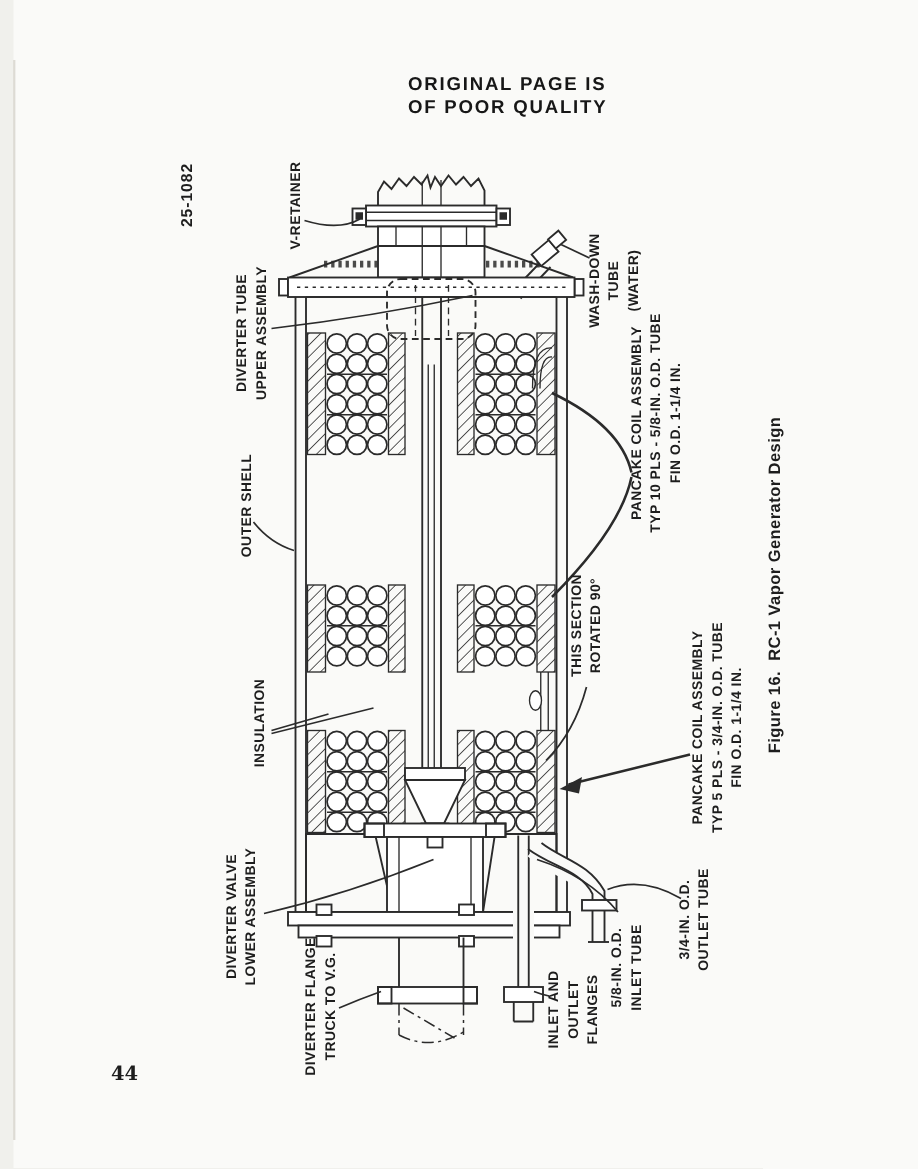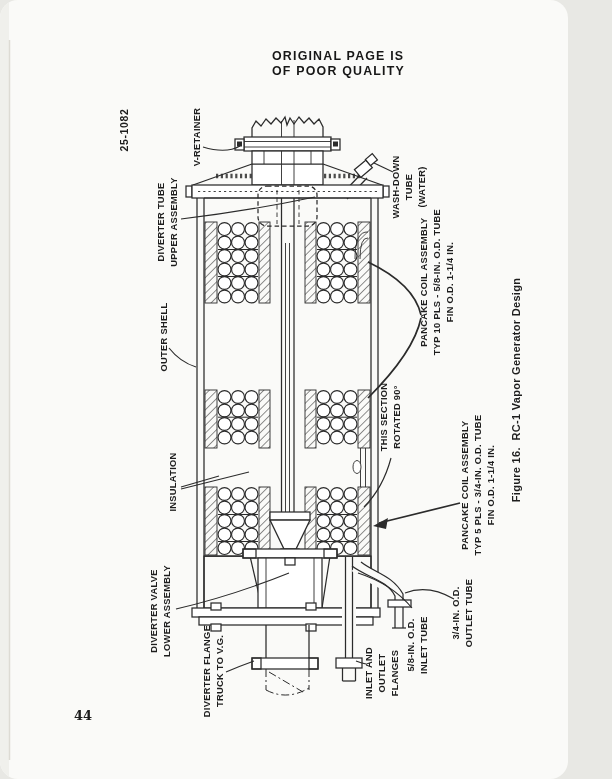--- a/index.html
+++ b/index.html
@@ -1,16 +1,16 @@
 <!DOCTYPE html>
 <html style="--paper: #fafaf8; --ink: #2b2b2b;"><head>
 <meta charset="utf-8">
 <style>
   html,body{margin:0;padding:0;background:#e8e8e4;}
-  #page{position:relative;width:568px;height:779px;background:var(--paper,#fafaf8);overflow:hidden;border-radius:18px;}
+  #page{position:relative;width:612px;height:779px;background:var(--paper,#fafaf8);overflow:hidden;}
   svg{position:absolute;left:0;top:0;}
   .ink{stroke:var(--ink,#2b2b2b);fill:none;stroke-width:1.25;}
   .thin{stroke-width:0.9;}
   .fillw{fill:#fff;}
   .solid{fill:var(--ink,#2b2b2b);stroke:none;}
   .leader{stroke:var(--ink,#2b2b2b);fill:none;stroke-width:1.15;}
   .brace{stroke-width:1.7;}
   .phantom{stroke-dasharray:8 3 2 3;stroke-width:1;}
   .dash{stroke-dasharray:4.5 3;}
   .boltdots{stroke-dasharray:2.2 2.6;stroke-width:4.5;opacity:.85;}

